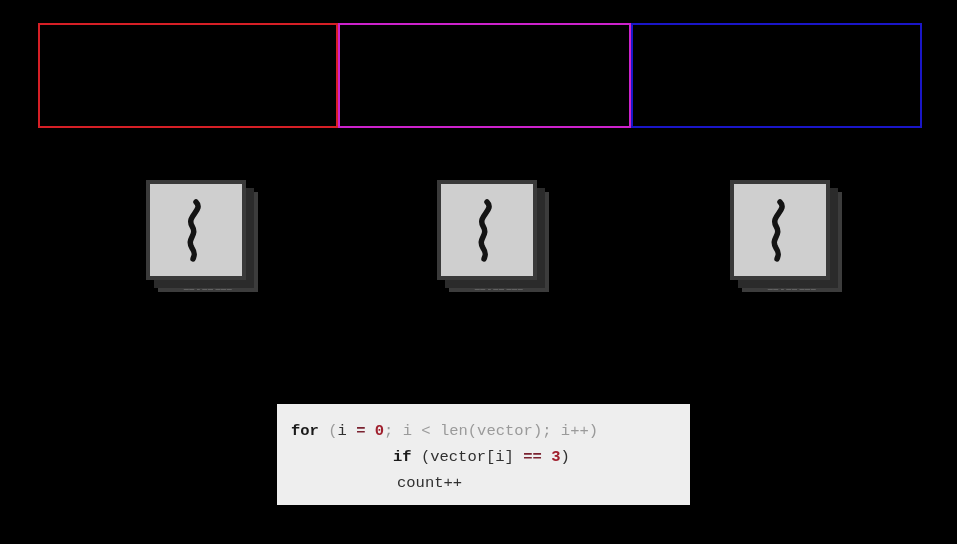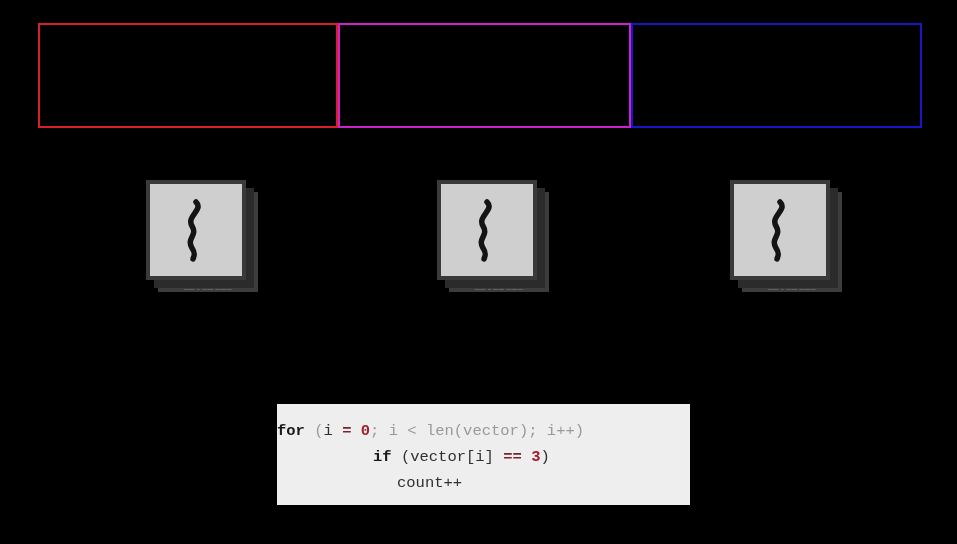--- a/index.html
+++ b/index.html
@@ -118,22 +118,23 @@
     background: #eeeeee;
     box-sizing: border-box;
     padding: 14px 0 0 0;
     font-family: "Liberation Mono", "DejaVu Sans Mono", monospace;
     font-size: 15.5px;
     line-height: 26px;
     white-space: pre;
   }
   .code-line {
     display: block;
+    padding-left: 14px;
   }
-  .code-line-2 { padding-left: 96px; }
+  .code-line-2 { padding-left: 96px; margin-left: 20px; }
   .code-line-3 { padding-left: 120px; }
 
   .tok-kw      { color: #1a1a1a; font-weight: bold; }
   .tok-plain   { color: #303030; }
   .tok-punc    { color: #9a9a9a; }
   .tok-dim     { color: #9a9a9a; }
   .tok-op      { color: #7a2230; font-weight: bold; }
   .tok-num     { color: #a0202e; font-weight: bold; }
 </style>
 </head>

